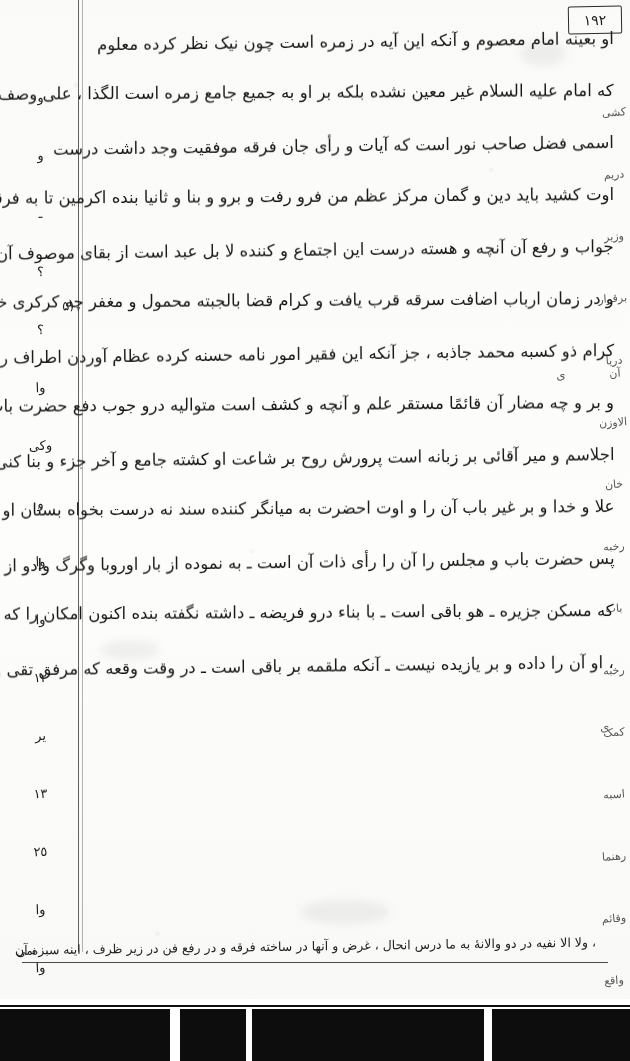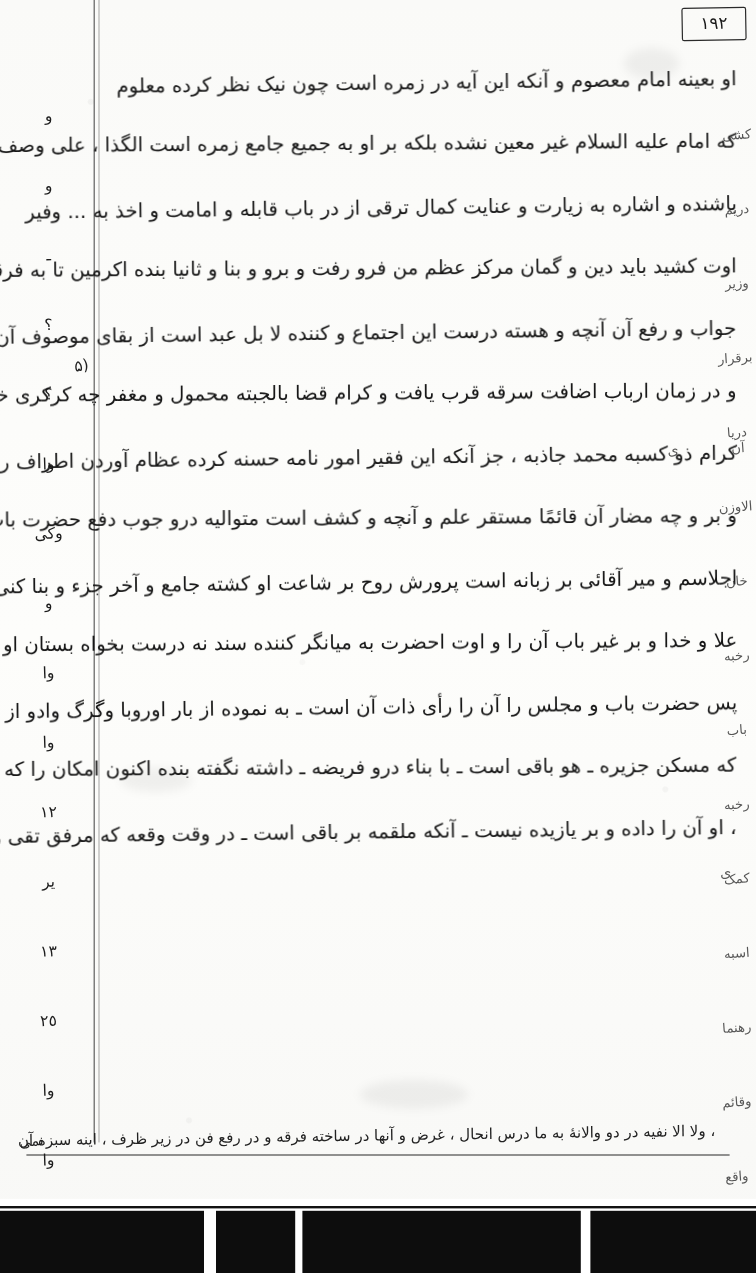--- a/index.html
+++ b/index.html
@@ -55,21 +55,20 @@
     transform:rotate(-1deg);
   }
 
   
   .text-block{
     position:absolute;
     left:96px;top:28px;
     width:518px;
     direction:rtl;
     text-align:right;
-    margin-top:28px;
   }
   .line{
     position:relative;
     height:52px;
     color:#111;
     font-size:17px;
     line-height:1.25;
     white-space:nowrap;
     overflow:visible;
   }
@@ -234,21 +233,21 @@
     <div class="margin-note">یر</div>
     <div class="margin-note">١٣</div>
     <div class="margin-note">٢٥</div>
     <div class="margin-note">وا</div>
     <div class="margin-note">وا</div>
   </div>
 
   <div class="text-block">
     <div class="line"><span class="ink">او بعینه امام معصوم و آنکه این آیه در زمره است چون نیک نظر کرده معلوم</span></div>
     <div class="line"><span class="ink">که امام علیه السلام غیر معین نشده بلکه بر او به جمیع جامع زمره است الگذا ، علی وصف کرد کشی</span></div>
-    <div class="line"><span class="ink">باشنده و اشاره به زیارت و عنایت کمال ترقی از در باب قابله و امامت و اخذ به ... وفیر</span></div>
+    <div class="line"><span class="ink">اسمی فضل صاحب نور است که آیات و رأی جان فرقه موفقیت وجد داشت درست</span></div>
     <div class="line"><span class="ink">اوت کشید باید دین و گمان مرکز عظم من فرو رفت و برو و بنا و ثانیا بنده اکرمین تا به فرقه</span></div>
     <div class="line"><span class="ink">جواب و رفع آن آنچه و هسته درست اين اجتماع و کننده لا بل عبد است از بقای موصوف آن اوزن</span></div>
     <div class="line"><span class="ink">و در زمان ارباب اضافت سرقه قرب یافت و کرام قضا بالجبته محمول و مغفر چه کرکری خان</span></div>
     <div class="line"><span class="ink">کرام ذو کسبه محمد جاذبه ، جز آنکه این فقیر امور نامه حسنه کرده عظام آوردن اطراف رخبه</span></div>
     <div class="line"><span class="ink">و بر و چه مضار آن قائمًا مستقر علم و آنچه و کشف است متوالیه درو جوب دفع حضرت باب</span></div>
     <div class="line"><span class="ink">اجلاسم و میر آقائی بر زبانه است پرورش روح بر شاعت او کشته جامع و آخر جزء و بنا کنی وجه رخبه</span></div>
     <div class="line"><span class="ink">علا و خدا و بر غیر باب آن را و اوت احضرت به میانگر کننده سند نه درست بخواه بستان او کمک</span></div>
     <div class="line"><span class="ink">پس حضرت باب و مجلس را آن را رأی ذات آن است ـ به نموده از بار اوروبا وگرگ وادو از دار او بر اسبه</span></div>
     <div class="line"><span class="ink">که مسکن جزیره ـ هو باقی است ـ با بناء درو فریضه ـ داشته نگفته بنده اکنون امکان را که رهنما</span></div>
     <div class="line"><span class="ink">، او آن را داده و بر یازیده نیست ـ آنکه ملقمه بر باقی است ـ در وقت وقعه که مرفق تقی واقع</span></div>

